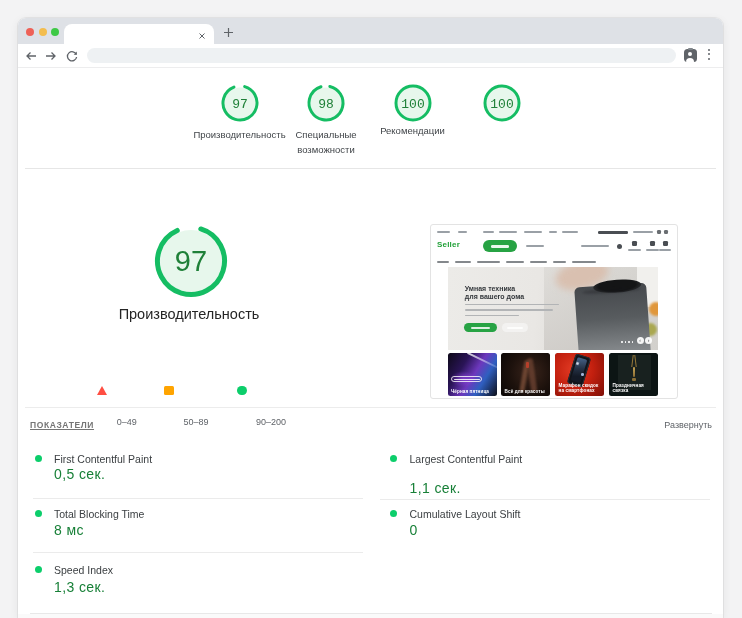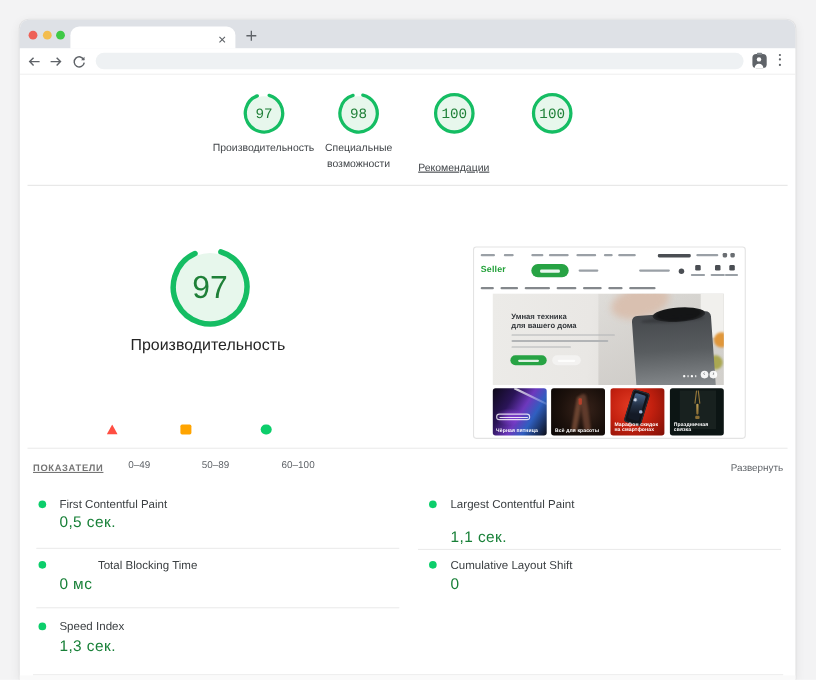--- a/index.html
+++ b/index.html
@@ -111,38 +111,38 @@
       <circle cx="22" cy="22" r="17" fill="none" stroke="#15bd63" stroke-width="3"></circle>
       <text x="22" y="26.5" text-anchor="middle" font-family="Liberation Mono, monospace" font-size="13" fill="#1f8038">100</text>
     </svg>
     <svg class="gauge-sm" style="left:461.5px;top:13px;" viewBox="0 0 44 44">
       <circle cx="22" cy="22" r="15.5" fill="#e7f7ec"></circle>
       <circle cx="22" cy="22" r="17" fill="none" stroke="#15bd63" stroke-width="3"></circle>
       <text x="22" y="26.5" text-anchor="middle" font-family="Liberation Mono, monospace" font-size="13" fill="#1f8038">100</text>
     </svg>
     <div class="glabel" style="left:161.5px;top:60px;">Производительность</div>
     <div class="glabel" style="left:248px;top:60px;">Специальные<br>возможности</div>
-    <div class="glabel" style="left:334.5px;top:78px;text-decoration:underline;">Рекомендации</div>
+    <div class="glabel" style="left:334.5px;top:56px;">Рекомендации</div>
     <div class="hr" style="left:7px;top:100px;width:691px;"></div>
 
     <svg class="abs" style="left:134.5px;top:154.5px;width:76px;height:76px;" viewBox="0 0 76 76">
       <circle cx="38" cy="38" r="31" fill="#e7f7ec"></circle>
       <circle cx="38" cy="38" r="33.5" fill="none" stroke="#15bd63" stroke-width="5" stroke-linecap="round" stroke-dasharray="186.1 24.4" transform="rotate(-73 38 38)"></circle>
       <text x="38" y="48" text-anchor="middle" font-family="Liberation Sans, sans-serif" font-size="29" fill="#1f8038">97</text>
     </svg>
     <div class="h2" style="left:21px;top:237px;width:300px;font-size:14.5px;line-height:18px;">Производительность</div>
 
     <svg class="abs legend-tri" style="left:79px;top:318px;width:10px;height:9px;" viewBox="0 0 10 9">
         <path d="M5 0L10 9H0z" fill="#ff4e42"></path>
       </svg>
     <span class="legend" style="left:98.7px;top:317.5px;">0–49</span>
     <span class="abs" style="left:146px;top:317.8px;width:9.5px;height:9.5px;background:#ffa400;border-radius:1.5px;"></span>
     <span class="legend" style="left:165.5px;top:317.5px;">50–89</span>
     <span class="abs" style="left:219px;top:317.8px;width:9.5px;height:9.5px;background:#0cce6b;border-radius:50%;"></span>
-    <span class="legend" style="left:238px;top:317.5px;">60–100</span>
+    <span class="legend" style="left:238px;top:317.5px;">90–200</span>
 
     <div class="thumb" id="thumb">
 
       <span class="bar g" style="left:6px;top:6px;width:13px;"></span>
       <span class="bar g" style="left:27px;top:6px;width:9px;"></span>
       <span class="bar g" style="left:52px;top:6px;width:11px;"></span>
       <span class="bar g" style="left:68px;top:6px;width:18px;"></span>
       <span class="bar g" style="left:93px;top:6px;width:18px;"></span>
       <span class="bar g" style="left:118px;top:6px;width:8px;"></span>
       <span class="bar g" style="left:131px;top:6px;width:16px;"></span>
@@ -236,22 +236,22 @@
     <span class="m-dot" style="left:16.5px;top:386.5px;"></span>
     <span class="m-name" style="left:36px;top:384.5px;">First Contentful Paint</span>
     <span class="m-val" style="left:36px;top:398px;">0,5 сек.</span>
     <div class="hr" style="left:15px;top:430px;width:330px;background:#ebebeb;"></div>
     <span class="m-dot" style="left:372px;top:386.5px;"></span>
     <span class="m-name" style="left:391.5px;top:384.5px;">Largest Contentful Paint</span>
     <span class="m-val" style="left:391.5px;top:412px;">1,1 сек.</span>
     <div class="hr" style="left:362px;top:430.5px;width:330px;background:#ebebeb;"></div>
 
     <span class="m-dot" style="left:16.5px;top:442px;"></span>
-    <span class="m-name" style="left:36px;top:440px;margin-left:35px;">Total Blocking Time</span>
-    <span class="m-val" style="left:36px;top:453.5px;">0 мс</span>
+    <span class="m-name" style="left:36px;top:440px;">Total Blocking Time</span>
+    <span class="m-val" style="left:36px;top:453.5px;">8 мс</span>
     <div class="hr" style="left:15px;top:483.5px;width:330px;background:#ebebeb;"></div>
     <span class="m-dot" style="left:372px;top:442px;"></span>
     <span class="m-name" style="left:391.5px;top:440px;">Cumulative Layout Shift</span>
     <span class="m-val" style="left:391.5px;top:453.5px;">0</span>
 
     <span class="m-dot" style="left:16.5px;top:497.5px;"></span>
     <span class="m-name" style="left:36px;top:495.5px;">Speed Index</span>
     <span class="m-val" style="left:36px;top:511px;">1,3 сек.</span>
     <div class="hr" style="left:12px;top:545px;width:682px;background:#e8e8e8;"></div>
     <div class="abs" style="left:0;top:546px;width:705px;height:4px;background:#fafafa;"></div>

